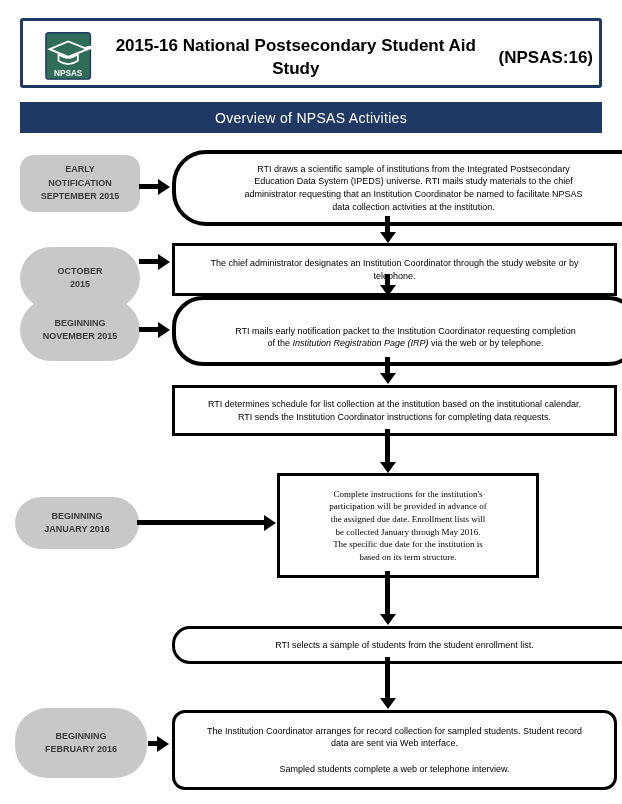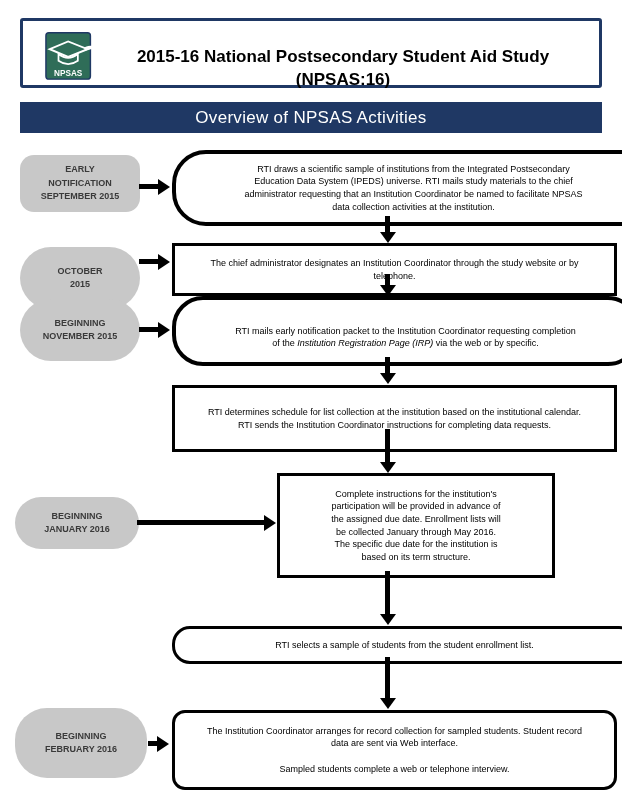--- a/index.html
+++ b/index.html
@@ -7,29 +7,29 @@
     position:relative;width:622px;height:804px;background:#ffffff;
     font-family:"Liberation Sans","DejaVu Sans",sans-serif;color:#000;overflow:hidden;
   }
   
   .header-box{
     position:absolute;left:20px;top:18px;width:576px;height:64px;
     border:3px solid #1f3864;border-radius:3px;background:#fff;
   }
   .logo{position:absolute;left:18px;top:4px;width:64px;height:58px;}
   .title-wrap{
-    position:absolute;left:70px;right:6px;top:16px;height:100%;
-    display:flex;flex-direction:column;justify-content:center;align-items:center;
+    position:absolute;left:70px;right:6px;top:5px;height:100%;
+    display:flex;flex-direction:row;justify-content:center;align-items:center;
     font-weight:bold;font-size:17px;line-height:1.35;text-align:center;
   }
   
   .banner{
     position:absolute;left:20px;top:102px;width:582px;height:31px;background:#1f3864;
     display:flex;align-items:center;justify-content:center;
-    color:#fff;font-size:17px;letter-spacing:.3px;
+    color:#fff;font-size:14px;letter-spacing:.3px;
   }
   
   .pill{
     position:absolute;background:#c8c8c8;color:#3a3a3a;
     display:flex;align-items:center;justify-content:center;text-align:center;
     font-weight:bold;font-size:9px;line-height:1.5;white-space:pre-line;
   }
   
   .stepbox{
     position:absolute;background:#fff;border:3px solid #000;
@@ -88,34 +88,34 @@
   <div class="stepbox" style="left:172px;top:243px;width:431px;height:31px;padding:8px 4px;">The chief administrator designates an Institution Coordinator through the study website or by
 telephone.</div>
 
   <div class="vArrow" style="left:385px;top:274px;height:12px;"></div>
 
   <div class="pill" style="left:20px;top:299px;width:120px;height:62px;border-radius:31px;">BEGINNING
 NOVEMBER 2015</div>
   <div class="hArrow" style="left:139px;top:327px;width:20px;"></div>
   <div class="stepbox stadium" style="left:172px;top:296px;width:431px;height:62px;border-radius:31px;padding:0 14px;"><span>
       <span>RTI mails early notification packet to the Institution Coordinator requesting completion
-of the </span><span class="em">Institution Registration Page (IRP)</span><span> via the web or by specific.</span>
+of the </span><span class="em">Institution Registration Page (IRP)</span><span> via the web or by telephone.</span>
   </span></div>
 
   <div class="vArrow" style="left:385px;top:357px;height:17px;"></div>
 
-  <div class="stepbox" style="left:172px;top:385px;width:431px;height:45px;padding:8px 4px;">RTI determines schedule for list collection at the institution based on the institutional calendar.
+  <div class="stepbox" style="left:172px;top:385px;width:431px;height:45px;padding:0 4px;">RTI determines schedule for list collection at the institution based on the institutional calendar.
 RTI sends the Institution Coordinator instructions for completing data requests.</div>
 
   <div class="vArrow" style="left:385px;top:429px;height:34px;"></div>
 
   <div class="pill" style="left:15px;top:497px;width:124px;height:52px;border-radius:26px;">BEGINNING
 JANUARY 2016</div>
   <div class="hArrow" style="left:137px;top:520px;width:128px;"></div>
-  <div class="stepbox" style="left:277px;top:473px;width:224px;height:99px;padding:0 24px;">Complete instructions for the institution's
+  <div class="stepbox" style="left:277px;top:473px;width:224px;height:99px;padding:0 16px;font-family:Liberation Serif, serif;">Complete instructions for the institution's
 participation will be provided in advance of
 the assigned due date. Enrollment lists will
 be collected January through May 2016.
 The specific due date for the institution is
 based on its term structure.</div>
 
   <div class="vArrow" style="left:385px;top:571px;height:44px;"></div>
 
   <div class="stepbox stadium" style="left:172px;top:626px;width:431px;height:32px;border-radius:18px;border-width:3.5px;padding:0 14px;">RTI selects a sample of students from the student enrollment list.</div>
 

